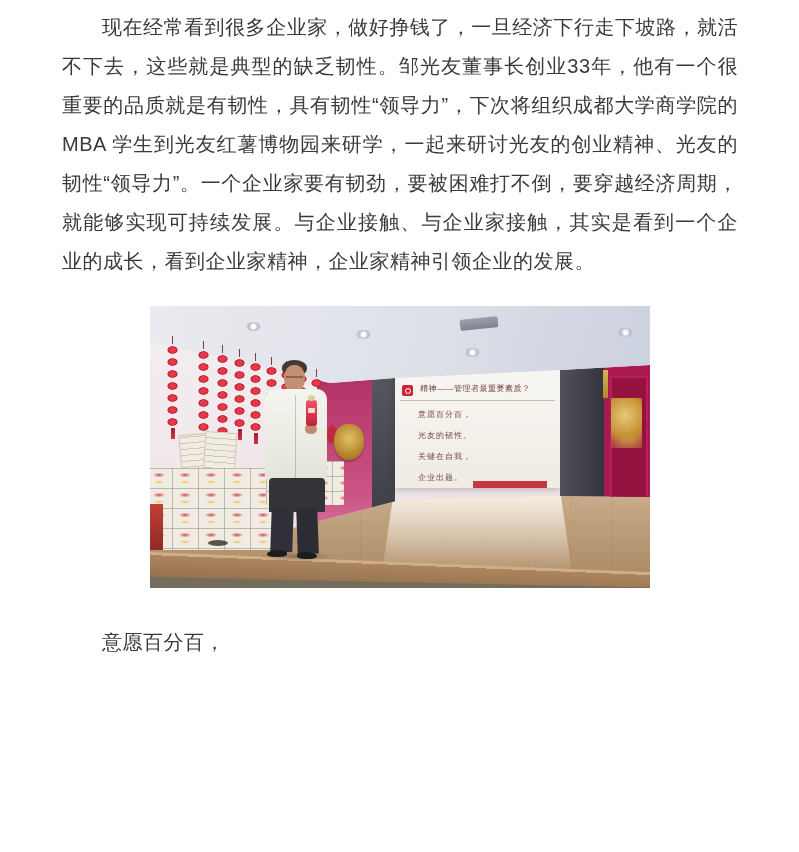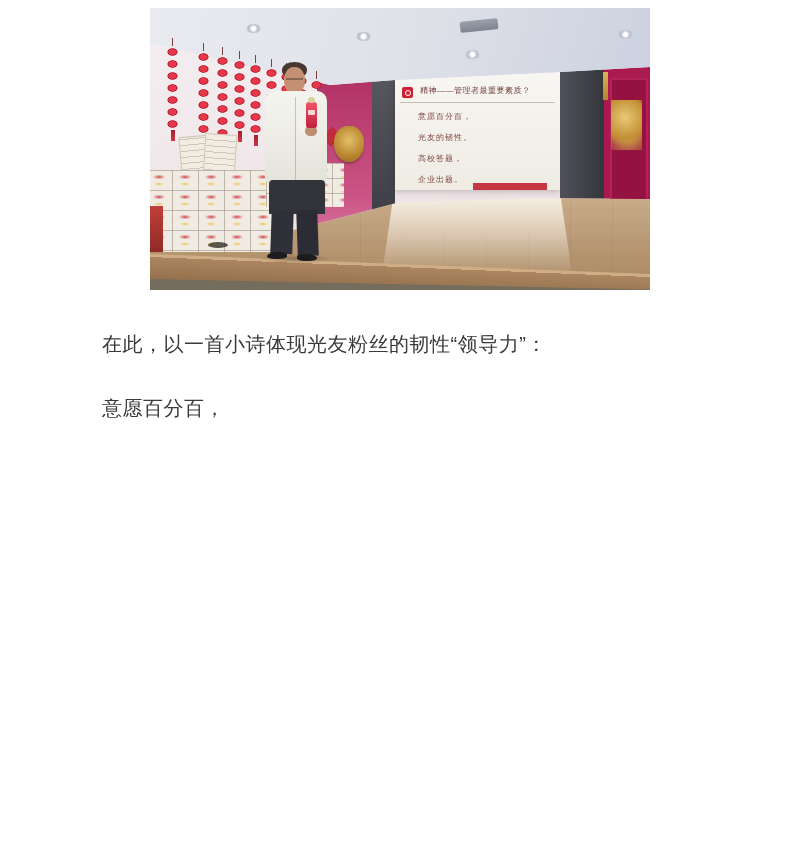--- a/index.html
+++ b/index.html
@@ -95,38 +95,39 @@
   .pants{left:14px;top:118px;width:56px;height:34px;border-radius:4px 4px 0 0;background:#33343a;}
   .leg-l{left:16px;top:148px;width:22px;height:44px;background:#303138;transform:rotate(2deg);}
   .leg-r{left:42px;top:148px;width:21px;height:46px;background:#2c2d34;transform:rotate(-2deg);}
   .shoe-l{left:12px;top:190px;width:20px;height:7px;border-radius:60% 40% 40% 40%;background:#1c1b1e;}
   .shoe-r{left:42px;top:192px;width:20px;height:7px;border-radius:40% 60% 40% 40%;background:#1c1b1e;}
 </style>
 </head>
 <body>
 
 <div class="content">
+  <p class="indent">现在经常看到很多企业家，做好挣钱了，一旦经济下行走下坡路，就活不下去，这些就是典型的缺乏韧性。邹光友董事长创业33年，他有一个很重要的品质就是有韧性，具有韧性“领导力”，下次将组织成都大学商学院的 MBA 学生到光友红薯博物园来研学，一起来研讨光友的创业精神、光友的韧性“领导力”。一个企业家要有韧劲，要被困难打不倒，要穿越经济周期，就能够实现可持续发展。与企业接触、与企业家接触，其实是看到一个企业的成长，看到企业家精神，企业家精神引领企业的发展。</p>
 
   <div class="photo-frame">
     <div class="ph-floor"></div>
     <div class="ph-reflection"></div>
     <div class="ph-stage-front"></div>
     <div class="ph-ground"></div>
 
     <div class="ph-walls">
       <div class="wall-white"></div>
       <div class="wall-pink-strip"></div>
       <div class="col-left"></div>
       <div class="screen">
         <div class="slide-logo"></div>
         <div class="slide-title">精神——管理者最重要素质？</div>
         <div class="slide-rule"></div>
         <div class="slide-line sl-0">意愿百分百，</div>
         <div class="slide-line sl-1">光友的韧性。</div>
-        <div class="slide-line sl-2">高校答题，</div>
+        <div class="slide-line sl-2">关键在自我，</div>
         <div class="slide-line sl-3">企业出题。</div>
         <div class="slide-redbar"></div>
       </div>
       <div class="col-right"></div>
       <div class="wall-magenta"></div>
       <div class="magenta-panel"></div>
       <div class="gold-tassel"></div>
       <div class="dragon-decor"></div>
     </div>
 
@@ -167,15 +168,14 @@
       <div class="hand"></div>
       <div class="mic"></div>
       <div class="pants"></div>
       <div class="leg-l"></div>
       <div class="leg-r"></div>
       <div class="shoe-l"></div>
       <div class="shoe-r"></div>
     </div>
   </div>
 
-  <p class="indent">在此，以一首小诗体现光友粉丝的韧性“领导力”：</p>
   <p class="indent">意愿百分百，</p>
 </div>
 
 </body></html>

